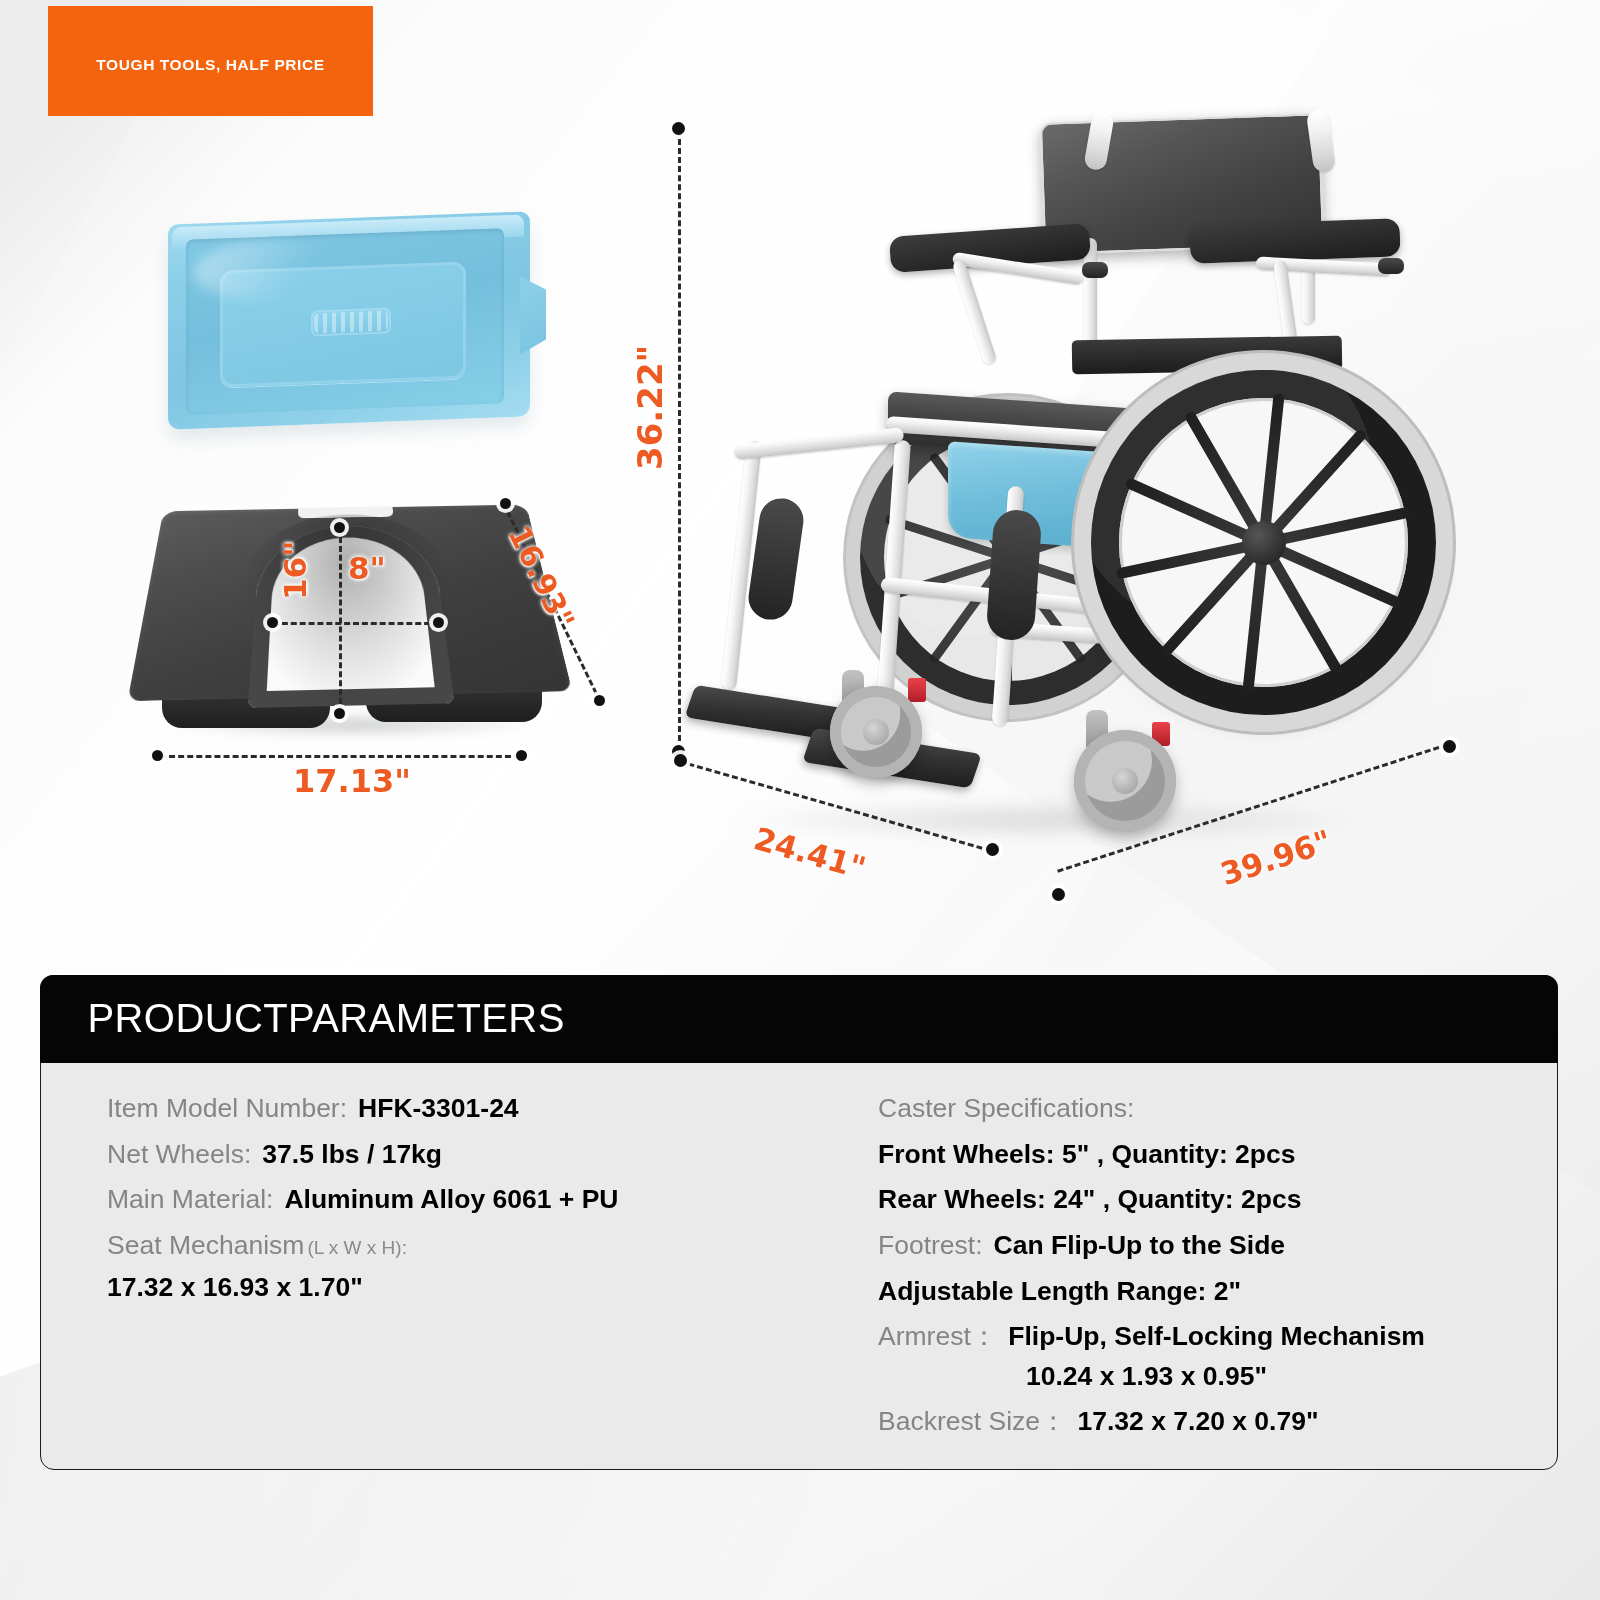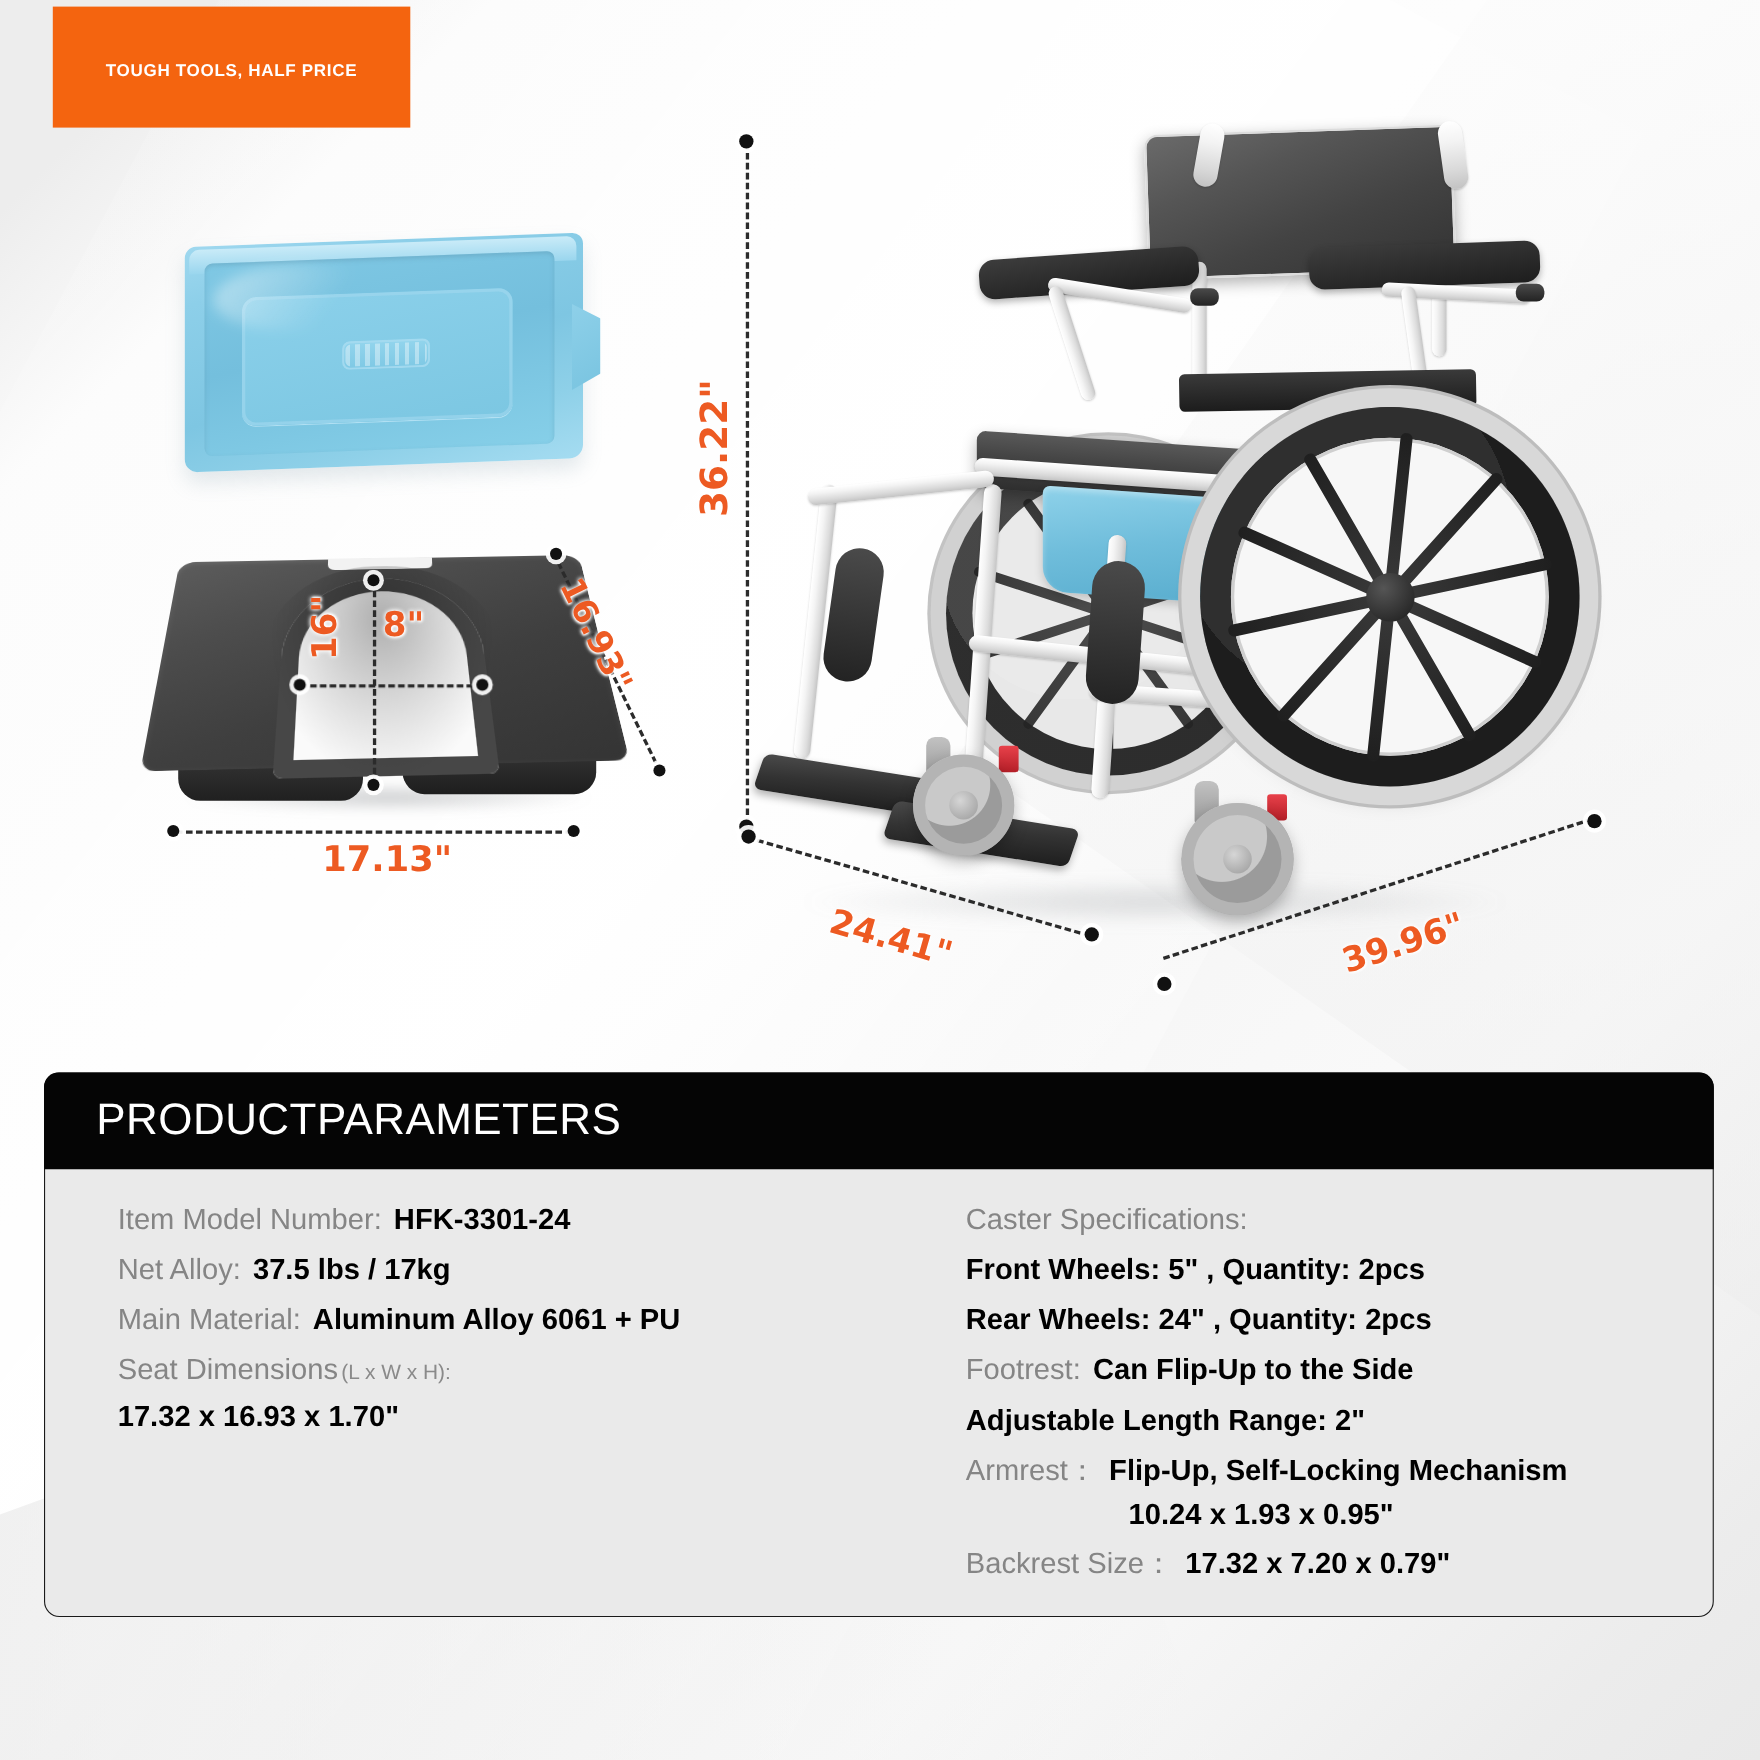--- a/index.html
+++ b/index.html
@@ -386,29 +386,29 @@
   </div>
 
   <div class="panel-body">
 
     <div class="col">
       <div class="spec-row">
         <span class="spec-label">Item Model Number:</span>
         <span class="spec-val">HFK-3301-24</span>
       </div>
       <div class="spec-row">
-        <span class="spec-label">Net Alloy:</span>
+        <span class="spec-label">Net Wheels:</span>
         <span class="spec-val">37.5 lbs / 17kg</span>
       </div>
       <div class="spec-row">
         <span class="spec-label">Main Material:</span>
         <span class="spec-val">Aluminum Alloy 6061 + PU</span>
       </div>
       <div class="spec-row stack">
-        <span class="spec-label">Seat Dimensions</span><span class="spec-sub">(L x W x H):</span>
+        <span class="spec-label">Seat Mechanism</span><span class="spec-sub">(L x W x H):</span>
         <span class="spec-val-block">17.32 x 16.93 x 1.70"</span>
       </div>
     </div>
 
     <div class="col right">
       <div class="spec-row">
         <span class="spec-label">Caster Specifications:</span>
       </div>
       <div class="spec-row bold-only">
         <span class="spec-label">Front Wheels: 5"  , Quantity: 2pcs</span>

